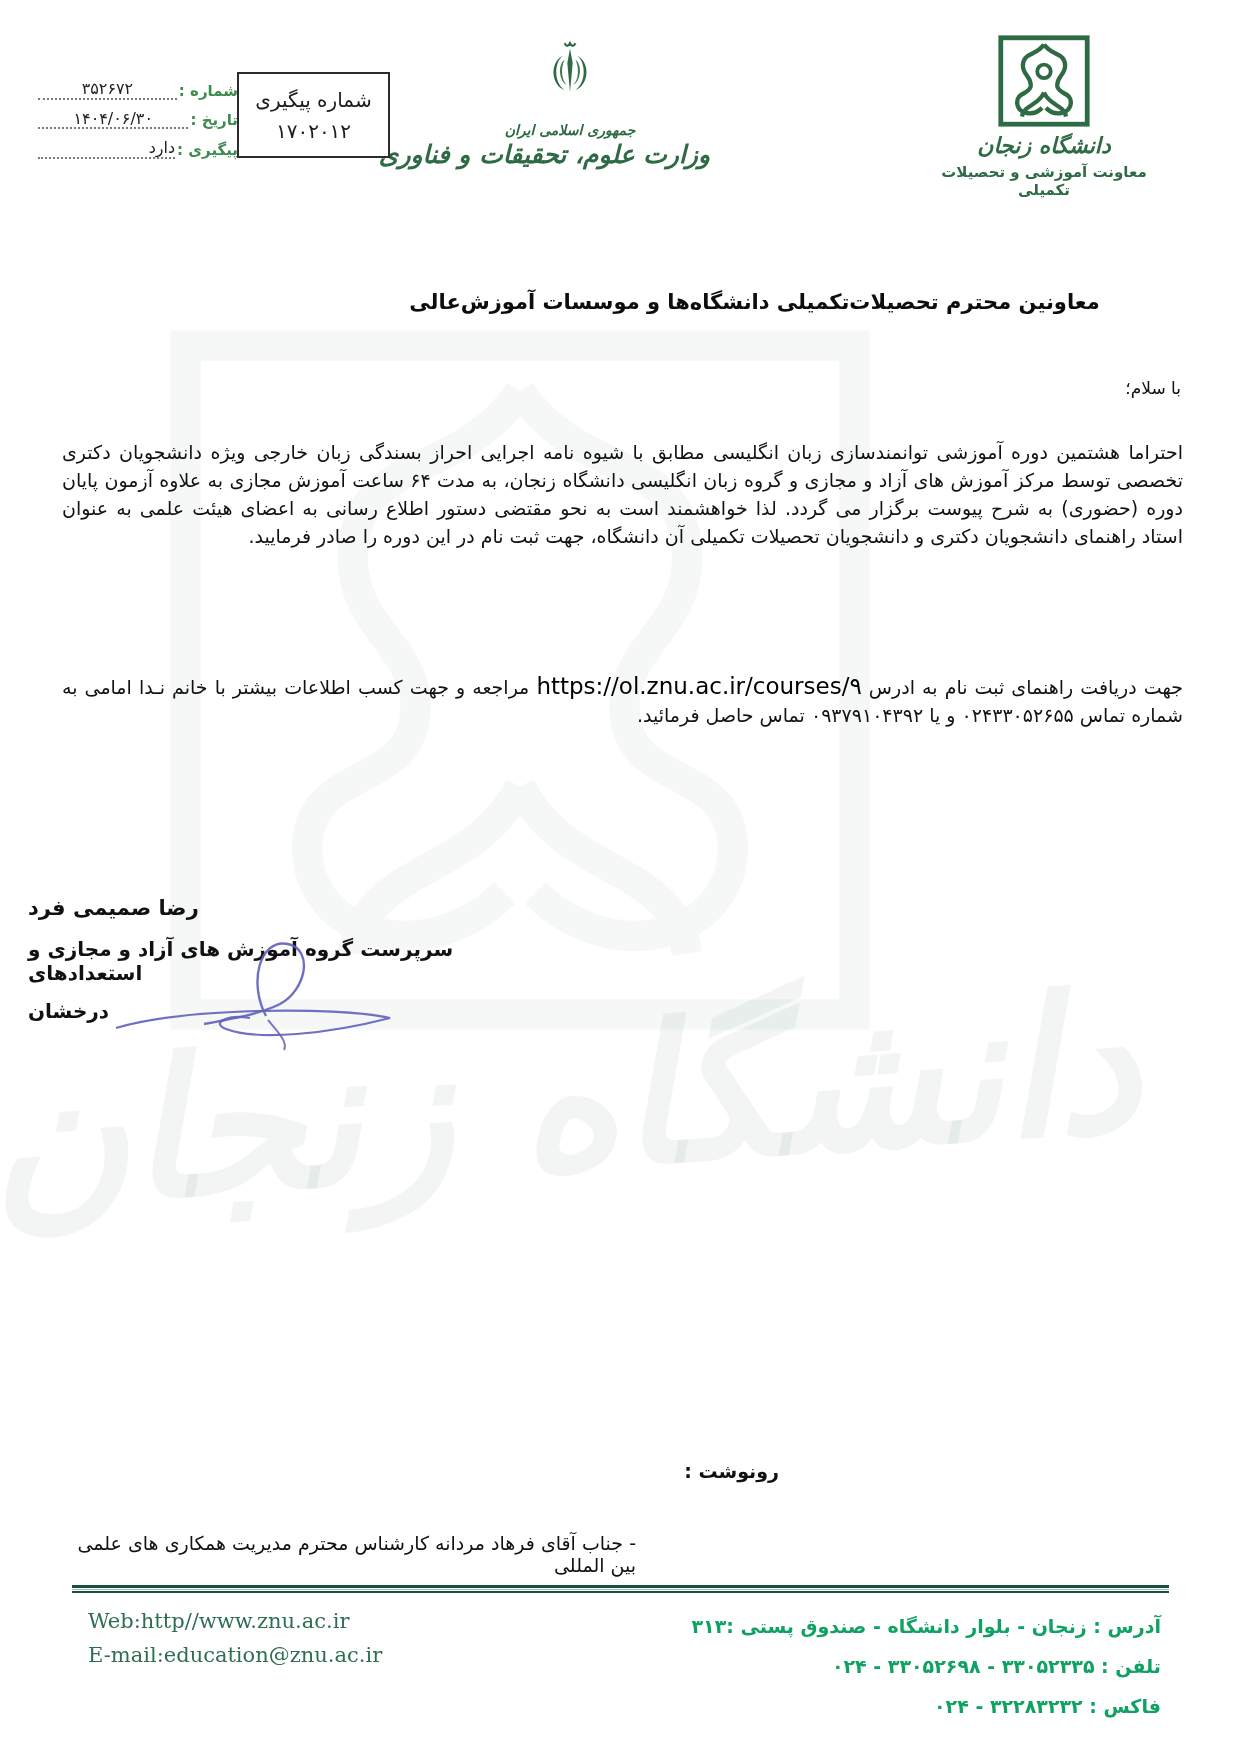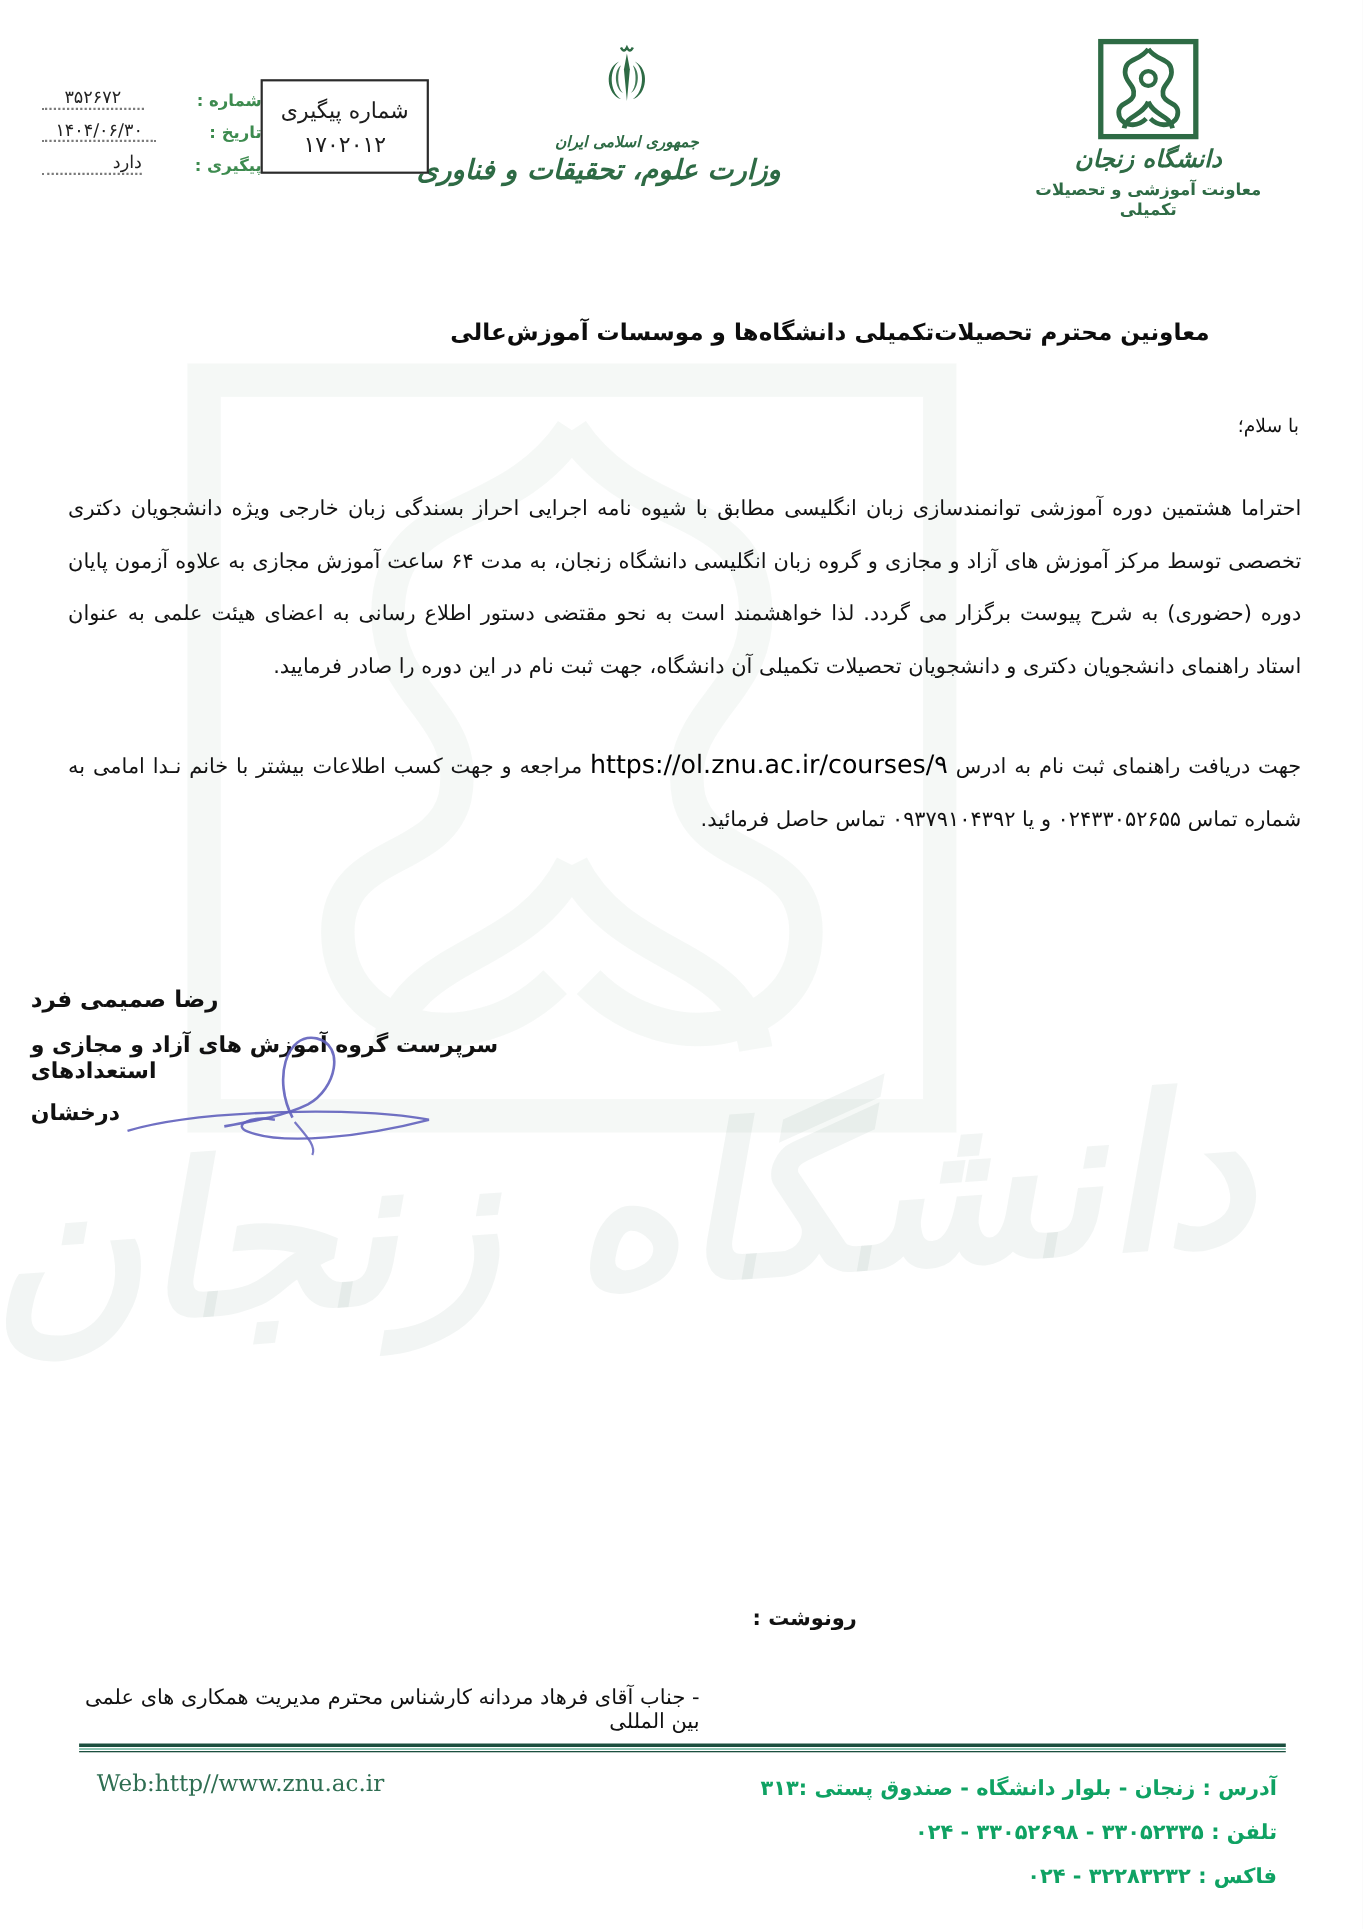--- a/index.html
+++ b/index.html
@@ -27,21 +27,21 @@
   }
   .gov-block svg { display:block; margin:0 auto; }
   .gov-country { font-size:14px; font-weight:bold; font-style:italic; margin-top:14px; }
   .gov-ministry { font-size:25px; font-weight:bold; font-style:italic; margin-top:2px; white-space:nowrap; }
 
   .meta-block {
     position:absolute; top:80px; left:38px; width:200px;
     direction:rtl; font-size:15px;
   }
   .meta-row { display:flex; align-items:flex-end; margin-bottom:10px; }
-  .meta-label { color:#3d8b4f; font-weight:bold; white-space:nowrap;margin-left:46px; }
+  .meta-label { color:#3d8b4f; font-weight:bold; white-space:nowrap; }
   .meta-dots {
     flex:1; border-bottom:2px dotted #7a7a7a; text-align:center;
     font-weight:normal; color:#222; font-size:16px; padding-bottom:0px;
     margin-right:2px; line-height:1.1;
   }
   .meta-dots.start { text-align:right; }
 
   .tracking-box {
     position:absolute; top:72px; left:237px; width:153px; height:86px;
     border:2px solid #2b2b2b; box-sizing:border-box;
@@ -62,21 +62,21 @@
   
   .recipient {
     position:absolute; top:290px; right:60px; left:330px;
     text-align:center; font-size:21px; font-weight:bold; color:#0d0d0d;
     margin:0;
   }
   .salutation { position:absolute; top:378px; right:58px; font-size:17px; }
   .body-par {
     position:absolute; right:56px; left:62px;
     text-align:justify; text-align-last:right;
-    font-size:19px; line-height:48px; color:#121212; margin:0;
+    font-size:19px; line-height:28px; color:#121212; margin:0;
   }
   .body1 { top:438px; }
   .body2 { top:672px; }
   .url {
     direction:ltr; unicode-bidi:isolate;
     font-size:23px; color:#000;
   }
 
   
   .signature { position:absolute; top:896px; left:28px; width:455px; text-align:left; }
@@ -195,15 +195,16 @@
   <div class="cc-item">- جناب آقای فرهاد مردانه کارشناس محترم مدیریت همکاری های علمی بین المللی</div>
 
   <div class="footer-sep"></div>
   <div class="footer-fa">
     <div>آدرس : زنجان - بلوار دانشگاه - صندوق پستی :۳۱۳</div>
     <div>تلفن : ۳۳۰۵۲۳۳۵ ‏- ۳۳۰۵۲۶۹۸ ‏- ۰۲۴</div>
     <div>فاکس : ۳۲۲۸۳۲۳۲ ‏- ۰۲۴</div>
   </div>
   <div class="footer-en">
     <div>Web:http//www.znu.ac.ir</div>
+    <div>E-mail:education@znu.ac.ir</div>
   </div>
 
 </div>
 
 </body></html>

